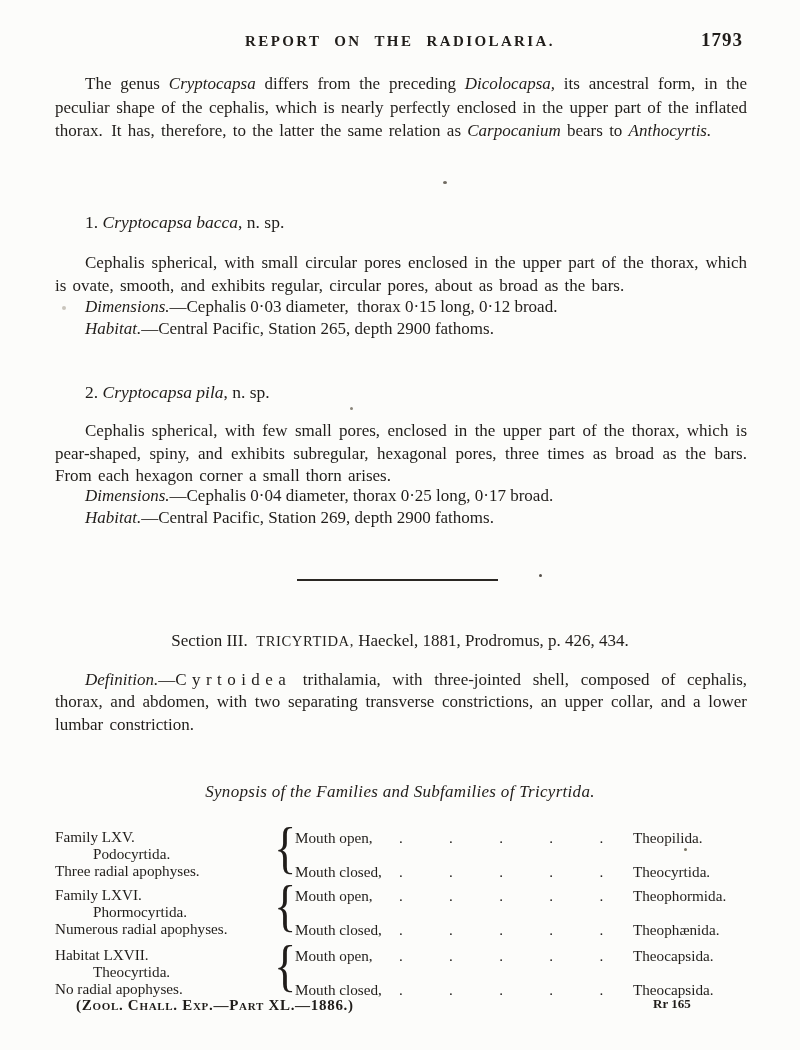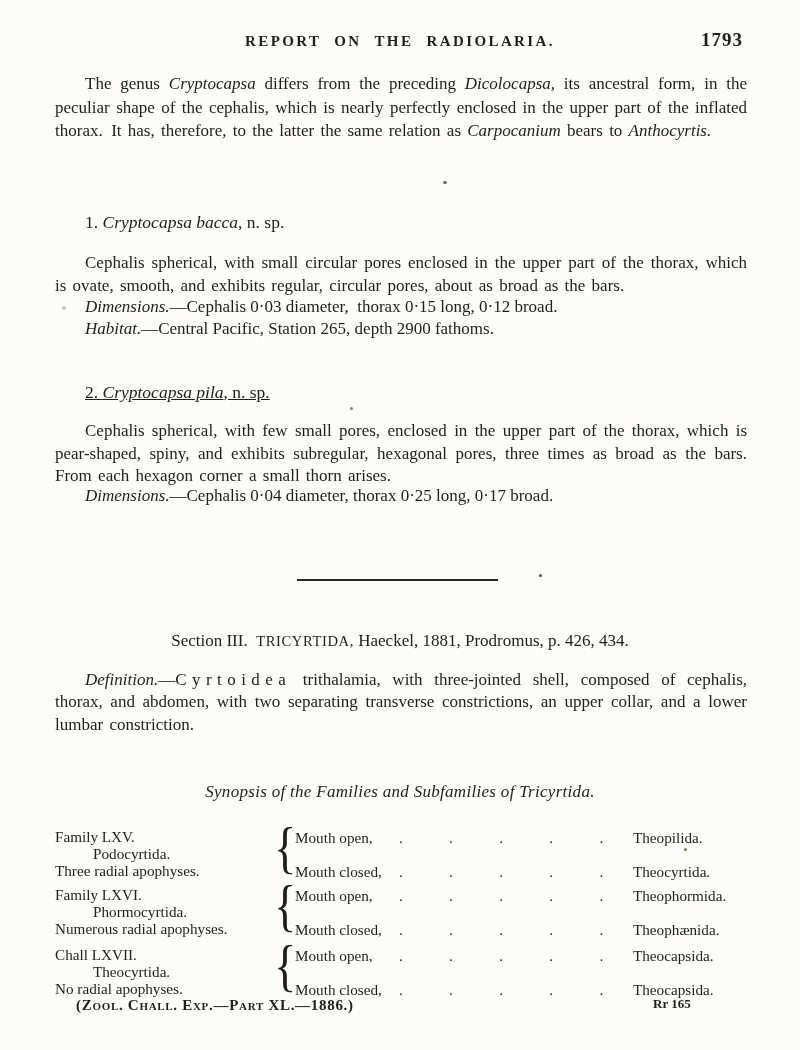--- a/index.html
+++ b/index.html
@@ -12,21 +12,21 @@
   .sc{font-size:0.86em;text-transform:uppercase;letter-spacing:0.6px;}
   .ls{letter-spacing:0.32em;}
   .running-head{position:absolute;top:33px;left:0;right:0;text-align:center;
     font-size:15px;font-weight:bold;letter-spacing:2.4px;word-spacing:7px;}
   .page-number{position:absolute;top:29px;left:701px;font-size:19px;font-weight:bold;letter-spacing:1px;}
   .para{position:absolute;left:55px;width:692px;margin:0;text-align:justify;
     text-indent:30px;font-size:17px;line-height:23.6px;word-spacing:2px;}
   .intro{top:72px;}
   .sp-head{position:absolute;left:85px;margin:0;font-weight:normal;font-size:17.5px;}
   .sp1{top:212px;}
-  .sp2{top:382px;text-decoration:underline;}
+  .sp2{top:382px;}
   .desc1{top:251px;line-height:23px;}
   .desc2{top:420px;line-height:22.6px;}
   .line{position:absolute;left:85px;margin:0;font-size:17px;white-space:nowrap;}
   .dim1{top:297px;}
   .hab1{top:319px;}
   .dim2{top:486px;}
   .hab2{top:508px;}
   .rule{position:absolute;top:579px;left:297px;width:201px;height:2px;background:#2a2username:#2a2username;background:#2a2723;}
   .sec-head{position:absolute;top:631px;left:0;right:0;text-align:center;font-size:17px;}
   .defn{top:669px;line-height:22.4px;}
@@ -63,20 +63,21 @@
   <p class="para intro"><span>The genus </span><span class="it">Cryptocapsa</span><span> differs from the preceding </span><span class="it">Dicolocapsa,</span><span> its ancestral form, in the peculiar shape of the cephalis, which is nearly perfectly enclosed in the upper part of the inflated thorax. It has, therefore, to the latter the same relation as </span><span class="it">Carpocanium</span><span> bears to </span><span class="it">Anthocyrtis.</span></p>
 
   <h3 class="sp-head sp1"><span>1. </span><span class="it">Cryptocapsa bacca</span><span>, n. sp.</span></h3>
   <p class="para desc1"><span>Cephalis spherical, with small circular pores enclosed in the upper part of the thorax, which is ovate, smooth, and exhibits regular, circular pores, about as broad as the bars.</span></p>
   <p class="line dim1"><span class="it">Dimensions.</span><span>—Cephalis 0·03 diameter, thorax 0·15 long, 0·12 broad.</span></p>
   <p class="line hab1"><span class="it">Habitat.</span><span>—Central Pacific, Station 265, depth 2900 fathoms.</span></p>
 
   <h3 class="sp-head sp2"><span>2. </span><span class="it">Cryptocapsa pila</span><span>, n. sp.</span></h3>
   <p class="para desc2"><span>Cephalis spherical, with few small pores, enclosed in the upper part of the thorax, which is pear-shaped, spiny, and exhibits subregular, hexagonal pores, three times as broad as the bars. From each hexagon corner a small thorn arises.</span></p>
   <p class="line dim2"><span class="it">Dimensions.</span><span>—Cephalis 0·04 diameter, thorax 0·25 long, 0·17 broad.</span></p>
+  <p class="line hab2"><span class="it">Habitat.</span><span>—Central Pacific, Station 269, depth 2900 fathoms.</span></p>
 
   <div class="rule"></div>
 
   <div class="sec-head"><span>Section III. </span><span class="sc">Tricyrtida,</span><span> Haeckel, 1881, Prodromus, p. 426, 434.</span></div>
   <p class="para defn"><span class="it">Definition.</span><span>—</span><span class="ls">Cyrtoidea</span><span> trithalamia, with three-jointed shell, composed of cephalis, thorax, and abdomen, with two separating transverse constrictions, an upper collar, and a lower lumbar constriction.</span></p>
 
   <div class="syn-title">Synopsis of the Families and Subfamilies of Tricyrtida.</div>
 
   <div class="group g1">
     <span class="fam-1">Family LXV.</span>
@@ -98,21 +99,21 @@
     <span class="brace">{</span>
     <span class="cond row1">Mouth open,</span>
     <span class="dots row1">. . . . .</span>
     <span class="res row1">Theophormida.</span>
     <span class="cond row2">Mouth closed,</span>
     <span class="dots row2">. . . . .</span>
     <span class="res row2">Theophænida.</span>
   </div>
 
   <div class="group g3">
-    <span class="fam-1">Chall LXVII.</span>
+    <span class="fam-1">Habitat LXVII.</span>
     <span class="fam-2">Theocyrtida.</span>
     <span class="fam-3">No radial apophyses.</span>
     <span class="brace">{</span>
     <span class="cond row1">Mouth open,</span>
     <span class="dots row1">. . . . .</span>
     <span class="res row1">Theocapsida.</span>
     <span class="cond row2">Mouth closed,</span>
     <span class="dots row2">. . . . .</span>
     <span class="res row2">Theocapsida.</span>
   </div>

